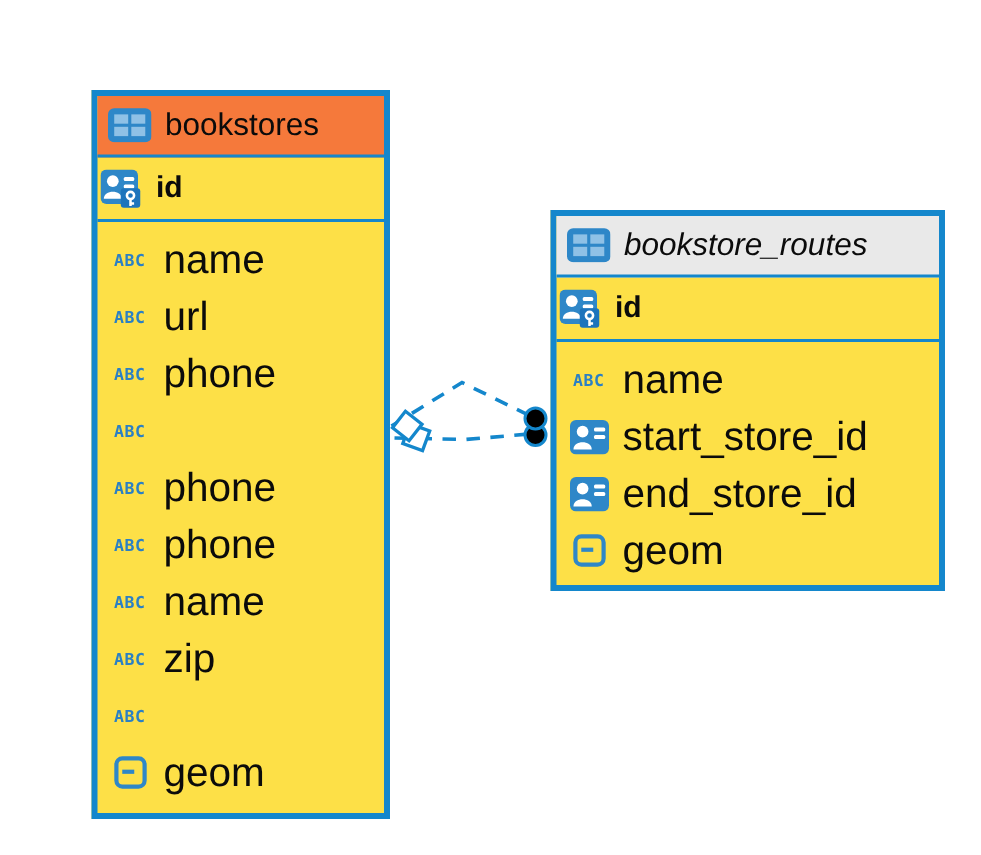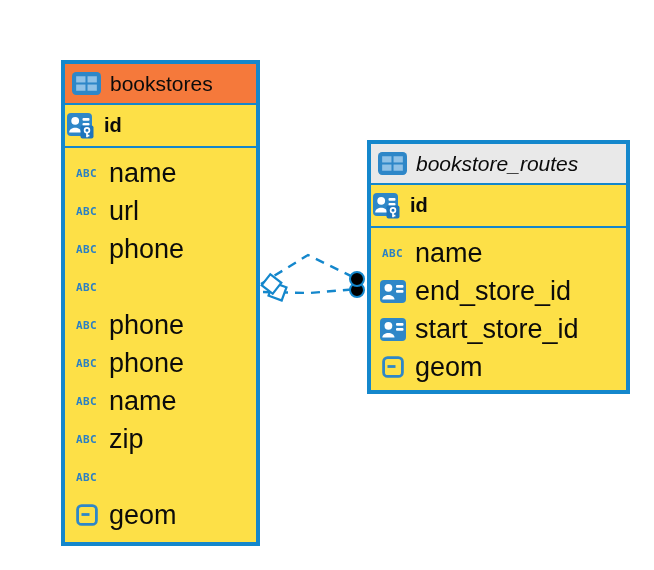--- a/index.html
+++ b/index.html
@@ -211,33 +211,33 @@
       <div class="col-row">
         <span class="icon-slot">
           <svg width="26" height="23" viewBox="0 0 26 23">
               <rect class="ic-body" x="0" y="0" width="26" height="23" rx="4"></rect>
               <circle class="ic-white" cx="8.4" cy="7.8" r="3.9"></circle>
               <path class="ic-white" d="M 2.3,19.6 C 2.3,13.3 14.5,13.3 14.5,19.6 Z"></path>
               <rect class="ic-white" x="16" y="5" width="7.5" height="2.7" rx="1"></rect>
               <rect class="ic-white" x="16" y="10" width="7.5" height="2.7" rx="1"></rect>
             </svg>
         </span>
-        <span class="col-name">end_store_id</span>
+        <span class="col-name">start_store_id</span>
       </div>
       <div class="col-row">
         <span class="icon-slot">
           <svg width="26" height="23" viewBox="0 0 26 23">
               <rect class="ic-body" x="0" y="0" width="26" height="23" rx="4"></rect>
               <circle class="ic-white" cx="8.4" cy="7.8" r="3.9"></circle>
               <path class="ic-white" d="M 2.3,19.6 C 2.3,13.3 14.5,13.3 14.5,19.6 Z"></path>
               <rect class="ic-white" x="16" y="5" width="7.5" height="2.7" rx="1"></rect>
               <rect class="ic-white" x="16" y="10" width="7.5" height="2.7" rx="1"></rect>
             </svg>
         </span>
-        <span class="col-name">start_store_id</span>
+        <span class="col-name">end_store_id</span>
       </div>
       <div class="col-row">
         <span class="icon-slot">
           <svg width="22" height="22" viewBox="0 0 22 22">
               <rect class="ic-geo" x="1.6" y="1.6" width="18.8" height="18.8" rx="4"></rect>
               <path class="ic-geo" d="M 5.5,10.5 L 13.5,10.5"></path>
             </svg>
         </span>
         <span class="col-name">geom</span>
       </div>

